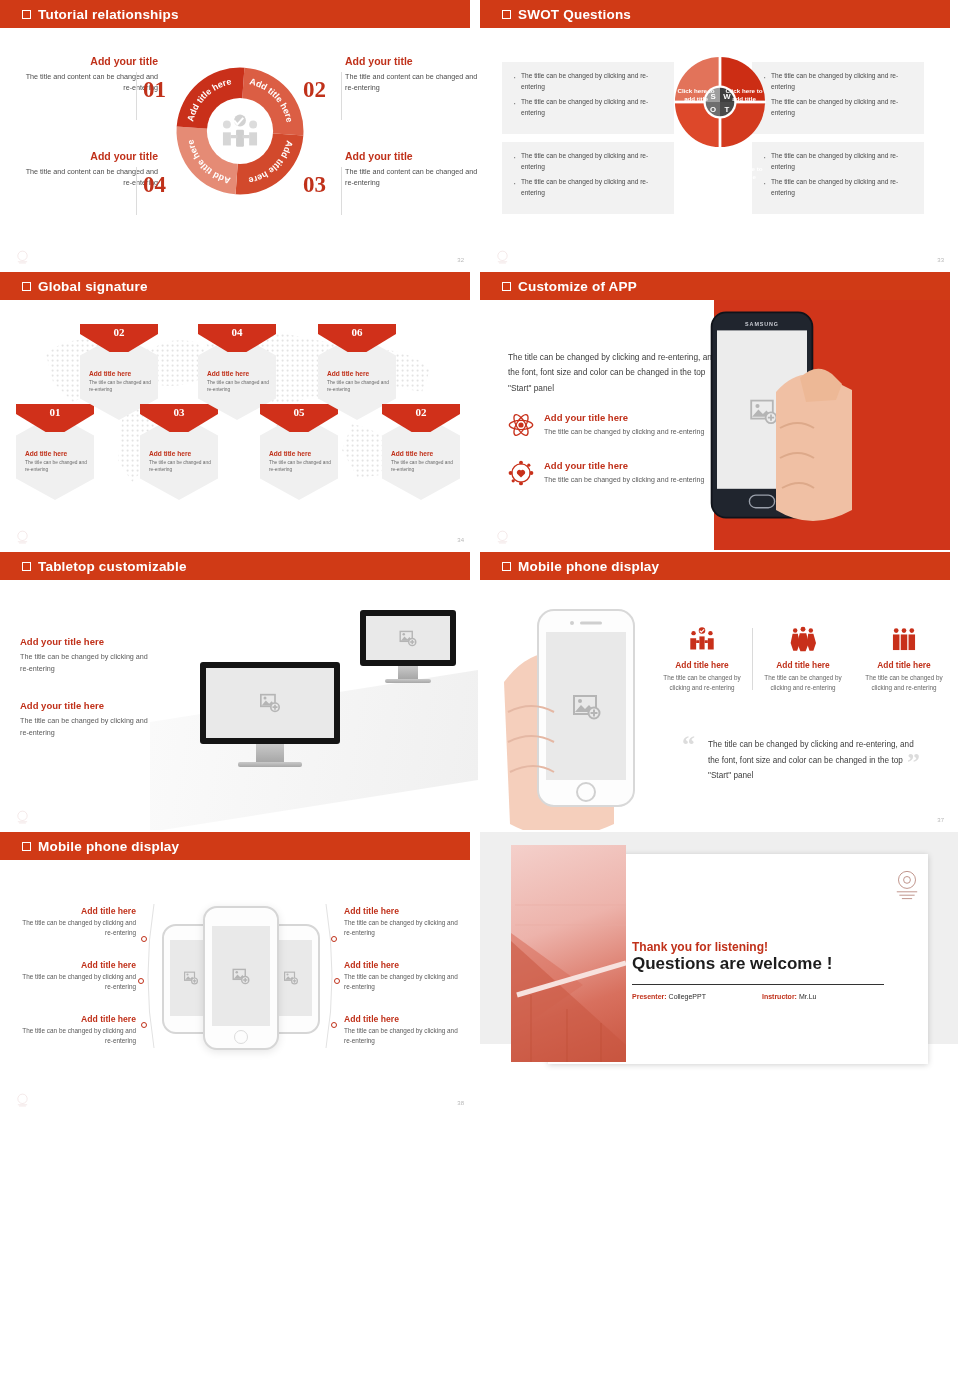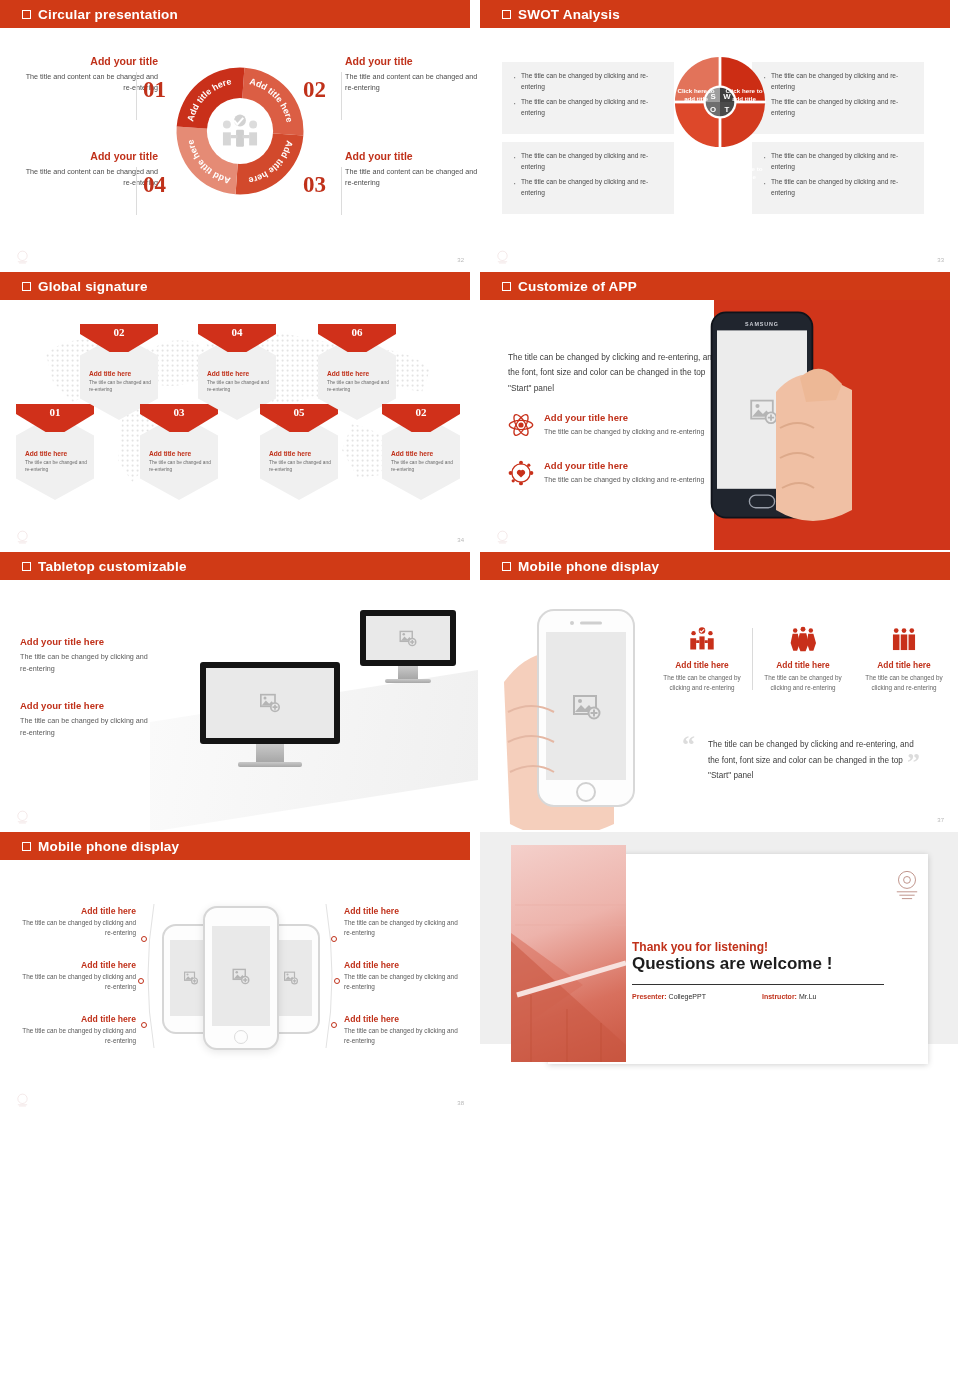--- a/index.html
+++ b/index.html
@@ -178,21 +178,21 @@
 </style>
 </head>
 <body>
 
 <div class="grid">
 
 <div class="slide">
  <div class="inner s32">
   <div class="hdr">
     <span class="sq"></span>
-    <span class="ttl">Circular presentation</span>
+    <span class="ttl">Tutorial relationships</span>
   </div>
 
   <div class="col left">
     <div class="blk t">Add your title</div>
     <div class="blk d">The title and content can be changed and re-entering</div>
   </div>
   <div class="col left" style="top:150px">
     <div class="blk t">Add your title</div>
     <div class="blk d">The title and content can be changed and re-entering</div>
   </div>
@@ -254,21 +254,21 @@
     <path d="M9 30h22M12 33h16" stroke="#c99" stroke-width="1"></path>
   </svg>
   <div class="pgnum">32</div>
  </div>
 </div>
 
 <div class="slide">
  <div class="inner">
   <div class="hdr">
     <span class="sq"></span>
-    <span class="ttl">SWOT Analysis</span>
+    <span class="ttl">SWOT Questions</span>
   </div>
 
   <div class="swotbox" style="left:22px; top:62px">
     <ul>
             <li>The title can be changed by clicking and re-entering</li>
         <li>The title can be changed by clicking and re-entering</li>
           </ul>
         </div>
   <div class="swotbox" style="left:272px; top:62px">
     <ul>

